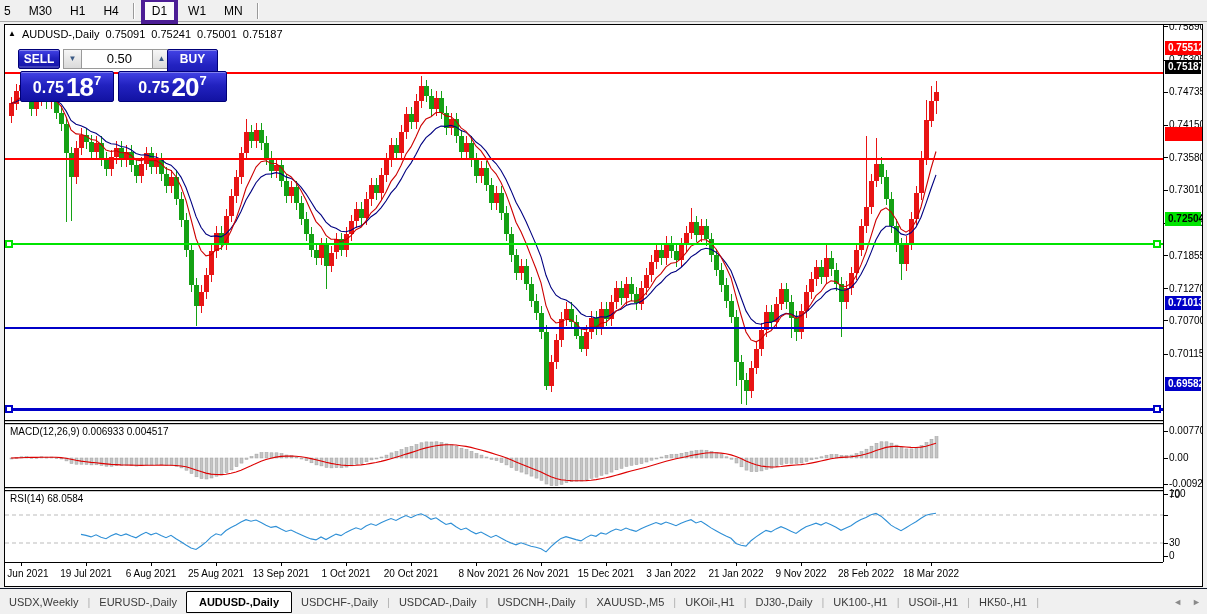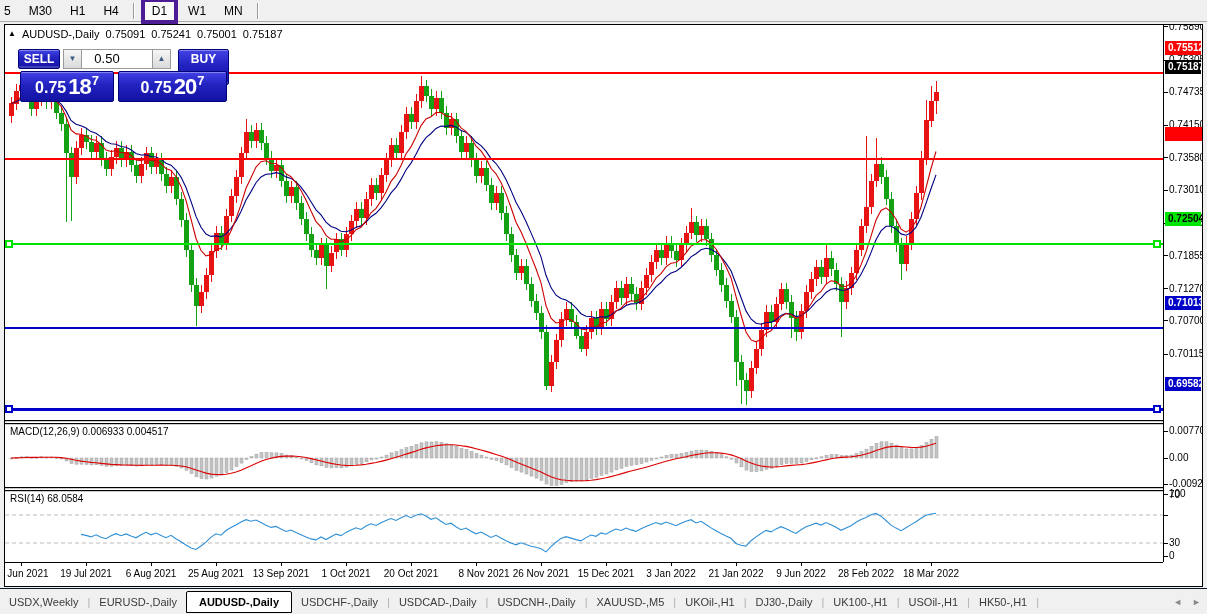--- a/index.html
+++ b/index.html
@@ -52,21 +52,21 @@
              border:1px solid #9a9a9a; text-align:center; font-size:8px; color:#3b5a84;
              line-height:18px; cursor:pointer; }
   .tp-field { position:absolute; background:#fff; border:1px solid #9a9a9a; font-size:13px;
               text-align:right; padding-right:20px; color:#000; line-height:18px; }
   .tp-price { position:absolute; color:#fff;
               background:linear-gradient(#4343e6,#2222c0 45%,#1212a2);
               border:1px solid #000078; border-radius:2px;
               box-shadow:inset 0 1px 0 rgba(255,255,255,.35);
               display:flex; align-items:flex-end; justify-content:center; padding-bottom:1px; cursor:pointer; }
   .tp-frac { font-size:16px; font-weight:bold; margin:12px 2px 3px 0; }
-  .tp-big  { font-size:22px; font-weight:bold; line-height:26px; letter-spacing:-1px; }
+  .tp-big  { font-size:26px; font-weight:bold; line-height:26px; letter-spacing:-1px; }
   .tp-sup  { font-size:13px; font-weight:bold; margin:0 0 12px 1px; }
 
   
   .tabbar { position:absolute; left:0; top:588px; width:1207px; height:26px;
             background:#f0f0f0; border-top:1px solid #0f172a;
             display:flex; align-items:center; font-size:11px; color:#3a3a3a; }
   .tab { padding:4px 9px; white-space:nowrap; cursor:pointer; }
   .tab.active { background:#fff; border:1px solid #000; border-radius:2px 2px 0 0;
                 font-weight:bold; color:#000; padding:4px 12px; }
   .tab-sep { color:#b0b0b0; }
@@ -705,23 +705,23 @@
         <span>0.004517</span>
       </div>
       <div class="pane-label" style="left:5px; top:468px;">
         <span>RSI(14)</span>
         <span>68.0584</span>
       </div>
 
       <div class="tpanel">
         <div class="tp-btn" style="left:13px; top:24px; width:42px; height:20px;">SELL</div>
         <div class="tp-spin" style="left:58px; top:24px; width:19px; height:20px;">▼</div>
-        <div class="tp-field" style="left:76px; top:24px; width:72px; height:20px;text-align:center;">0.50</div>
+        <div class="tp-field" style="left:76px; top:24px; width:72px; height:20px;">0.50</div>
         <div class="tp-spin" style="left:147px; top:24px; width:19px; height:20px;">▲</div>
-        <div class="tp-btn" style="left:173px; top:24px; width:51px; height:36px;">BUY</div>
+        <div class="tp-btn" style="left:162px; top:24px; width:51px; height:36px;">BUY</div>
 
         <div class="tp-price" style="left:15px; top:46px; width:94px; height:31px;">
           <span class="tp-frac">0.75</span>
           <span class="tp-big">18</span>
           <span class="tp-sup">7</span>
         </div>
         <div class="tp-price" style="left:113px; top:46px; width:109px; height:31px;">
           <span class="tp-frac">0.75</span>
           <span class="tp-big">20</span>
           <span class="tp-sup">7</span>
@@ -791,21 +791,21 @@
           <div class="date-label" style="left: 471px; margin-left: 8px;">8 Nov 2021</div>
           <div class="date-tick" style="left: 536px;"></div>
           <div class="date-label" style="left: 536px;">26 Nov 2021</div>
           <div class="date-tick" style="left: 601px;"></div>
           <div class="date-label" style="left: 601px;">15 Dec 2021</div>
           <div class="date-tick" style="left: 666px;"></div>
           <div class="date-label" style="left: 666px;">3 Jan 2022</div>
           <div class="date-tick" style="left: 731px;"></div>
           <div class="date-label" style="left: 731px;">21 Jan 2022</div>
           <div class="date-tick" style="left: 796px;"></div>
-          <div class="date-label" style="left: 796px;">9 Jun 2022</div>
+          <div class="date-label" style="left: 796px;">9 Nov 2022</div>
           <div class="date-tick" style="left: 861px;"></div>
           <div class="date-label" style="left: 861px;">28 Feb 2022</div>
           <div class="date-tick" style="left: 926px;"></div>
           <div class="date-label" style="left: 926px;">18 Mar 2022</div>
         </div>
 
     </div>
   </div>
 
   <div class="tabbar" id="tabbar">

